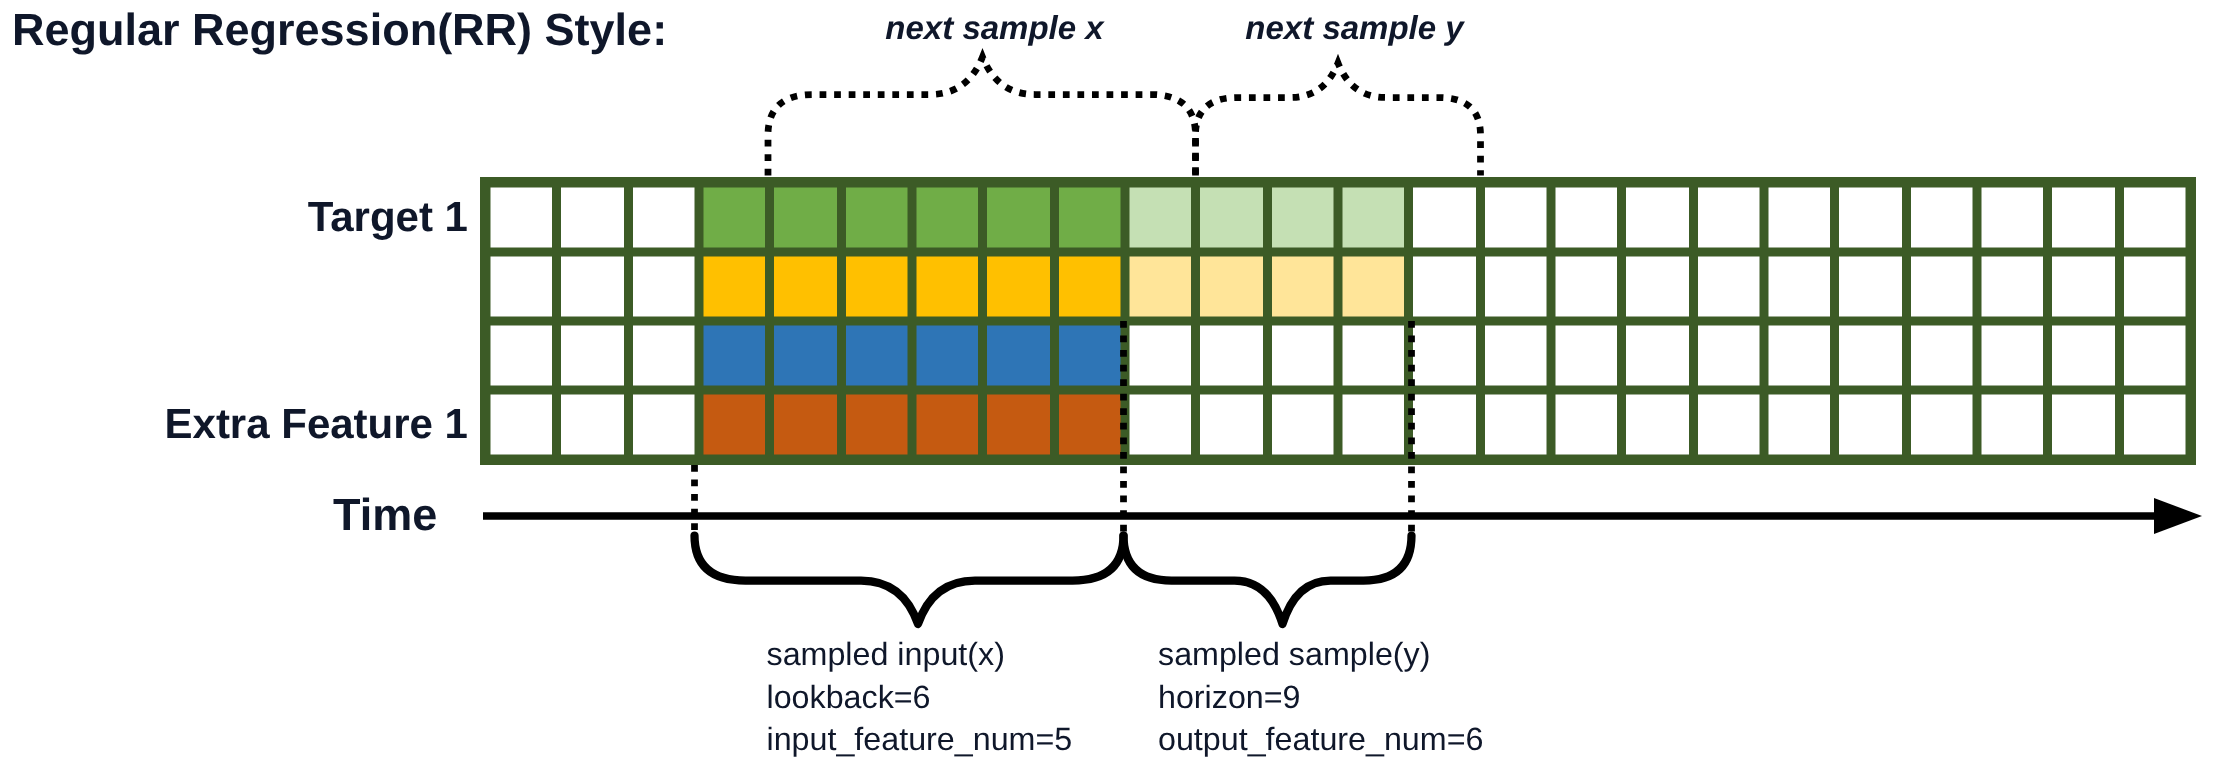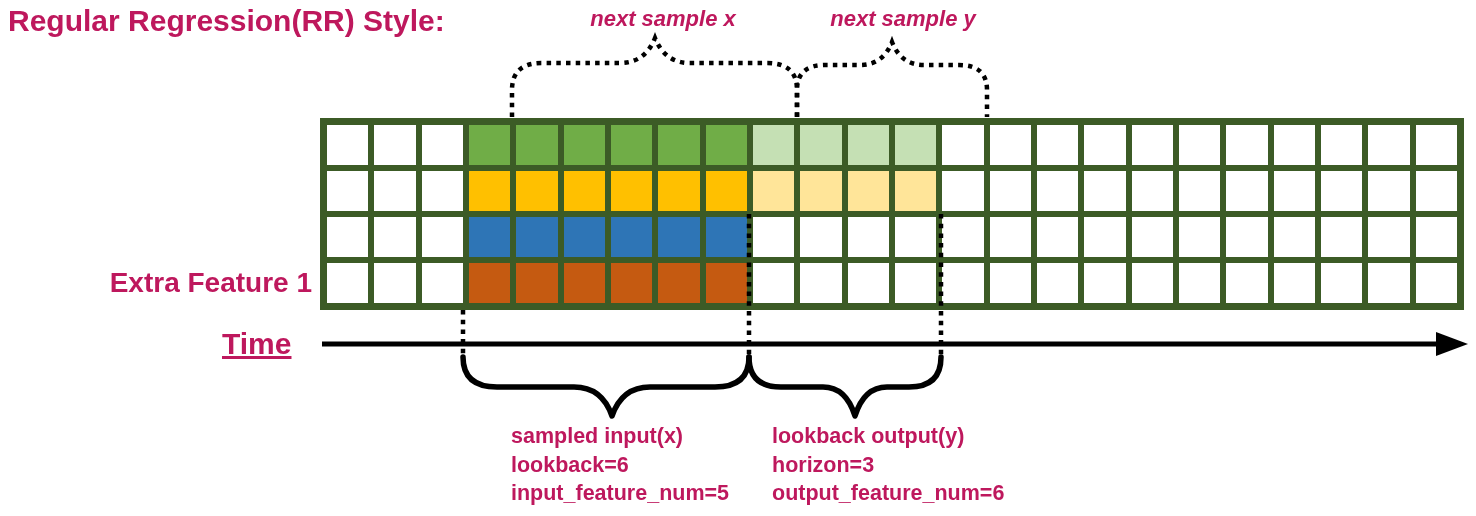--- a/index.html
+++ b/index.html
@@ -1,18 +1,18 @@
 <!DOCTYPE html>
 <html><head>
 <meta charset="utf-8">
 <style>
   html,body { margin:0; padding:0; background:#ffffff; }
   .canvas {
     position:relative; width:1476px; height:516px; overflow:hidden;
-    background:#ffffff; color:#be185d;
+    background:#ffffff; color:#0f172a;
     font-family:"Liberation Sans", sans-serif;
   }
   .title {
     position:absolute; left:8px; top:4px;
     font-size:30px; font-weight:bold; white-space:nowrap;
   }
   .row-label {
     position:absolute; left:0; width:312px; height:36px; line-height:36px;
     text-align:right; font-size:28px; font-weight:bold; white-space:nowrap;
   }
@@ -35,34 +35,35 @@
     fill:none; stroke:#000; stroke-width:5.5;
     stroke-linecap:round; stroke-linejoin:round;
   }
   .axis-line { stroke:#000; stroke-width:5; }
   .italic-label {
     position:absolute; top:6px; transform:translateX(-50%);
     font-style:italic; font-weight:bold; font-size:22px; white-space:nowrap;
   }
   .time-label {
     position:absolute; left:222px; top:327px;
-    font-size:30px; font-weight:bold;text-decoration:underline;
+    font-size:30px; font-weight:bold;
   }
   .anno-block {
     position:absolute; top:422px;
-    font-size:21.5px; font-weight:bold; line-height:28.5px; white-space:nowrap;
+    font-size:21.5px; font-weight:normal; line-height:28.5px; white-space:nowrap;
   }
 </style>
 </head>
 <body>
 
 <div class="canvas">
 
   <div class="title">Regular Regression(RR) Style:</div>
 
+  <div class="row-label" style="top:127px">Target 1</div>
   <div class="row-label" style="top:265px">Extra Feature 1</div>
 
   <div class="grid" id="grid" style="background: rgb(60, 91, 38); grid-template-columns: repeat(24, 1fr);">
       <div class="cell" style="background: rgb(255, 255, 255);"></div>
       <div class="cell" style="background: rgb(255, 255, 255);"></div>
       <div class="cell" style="background: rgb(255, 255, 255);"></div>
       <div class="cell" style="background: rgb(112, 173, 71);"></div>
       <div class="cell" style="background: rgb(112, 173, 71);"></div>
       <div class="cell" style="background: rgb(112, 173, 71);"></div>
       <div class="cell" style="background: rgb(112, 173, 71);"></div>
@@ -162,22 +163,22 @@
 
   <div class="time-label">Time</div>
 
   <div class="anno-block" style="left:511px">
     <div>sampled input(x)</div>
     <div>lookback=6</div>
     <div>input_feature_num=5</div>
   </div>
 
   <div class="anno-block" style="left:772px">
-    <div>lookback output(y)</div>
-    <div>horizon=3</div>
+    <div>sampled sample(y)</div>
+    <div>horizon=9</div>
     <div>output_feature_num=6</div>
   </div>
 
   <svg class="svg-overlay" width="1476" height="516" viewBox="0 0 1476 516">
 
     <path class="brace-dotted" d="M 512 117 L 512 90 Q 512 63 542 63 L 620 63 Q 645 63 655 38 Q 665 63 690 63 L 767 63 Q 797 63 797 90 L 797 117"></path>
 
     <path class="brace-dotted" d="M 797 117 L 797 90 Q 797 65 825 65 L 860 65 Q 883 65 892 42 Q 901 65 924 65 L 959 65 Q 987 65 987 90 L 987 117"></path>
 
     <path class="vline-dotted" d="M 463 310 L 463 358"></path>

